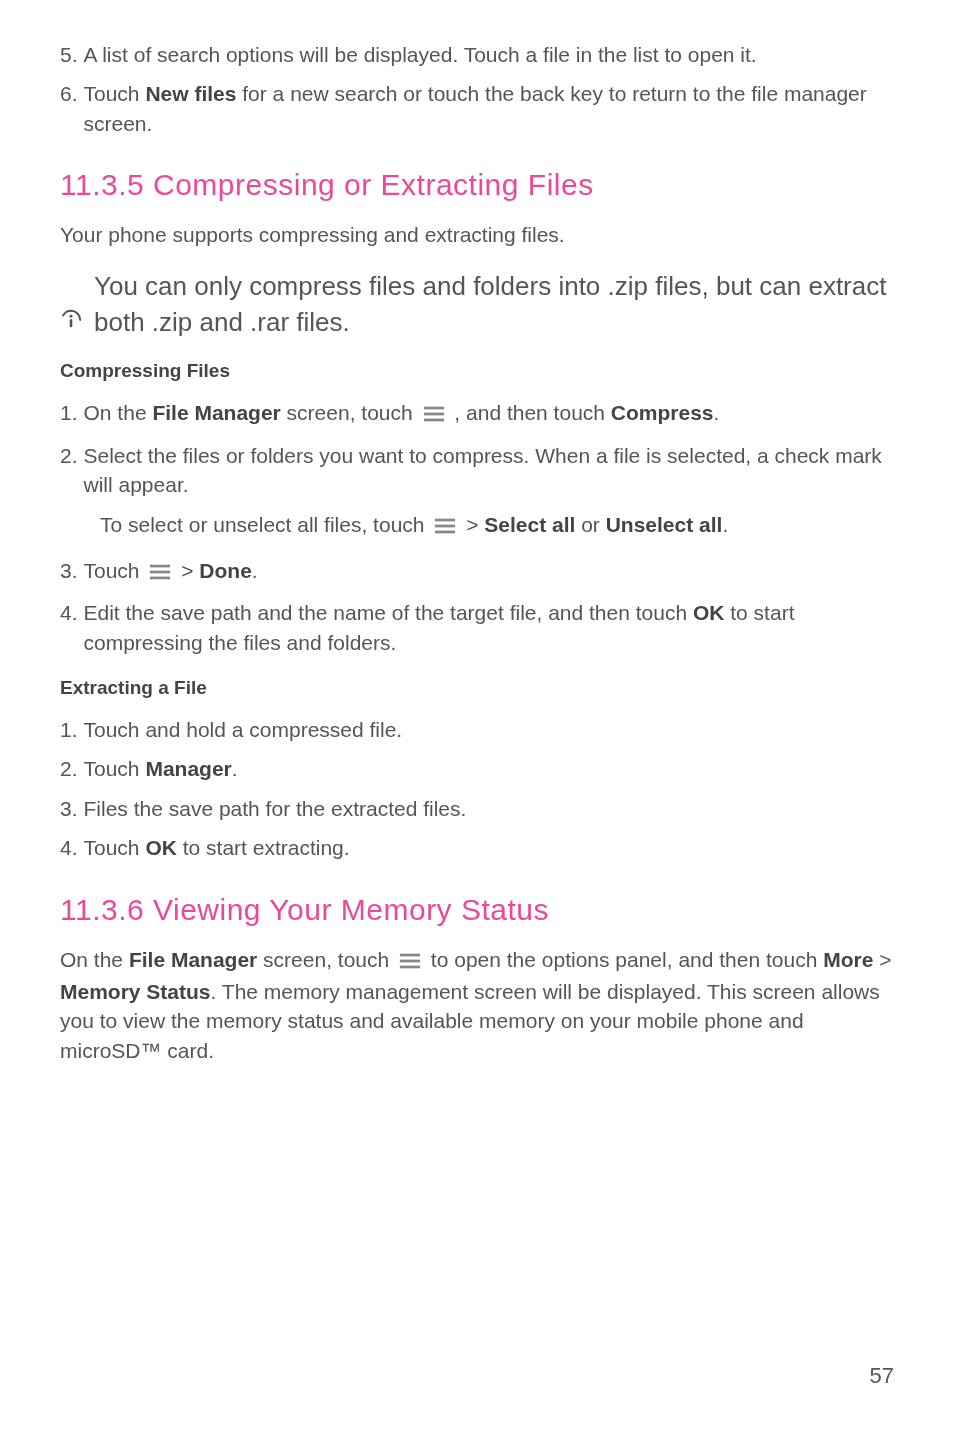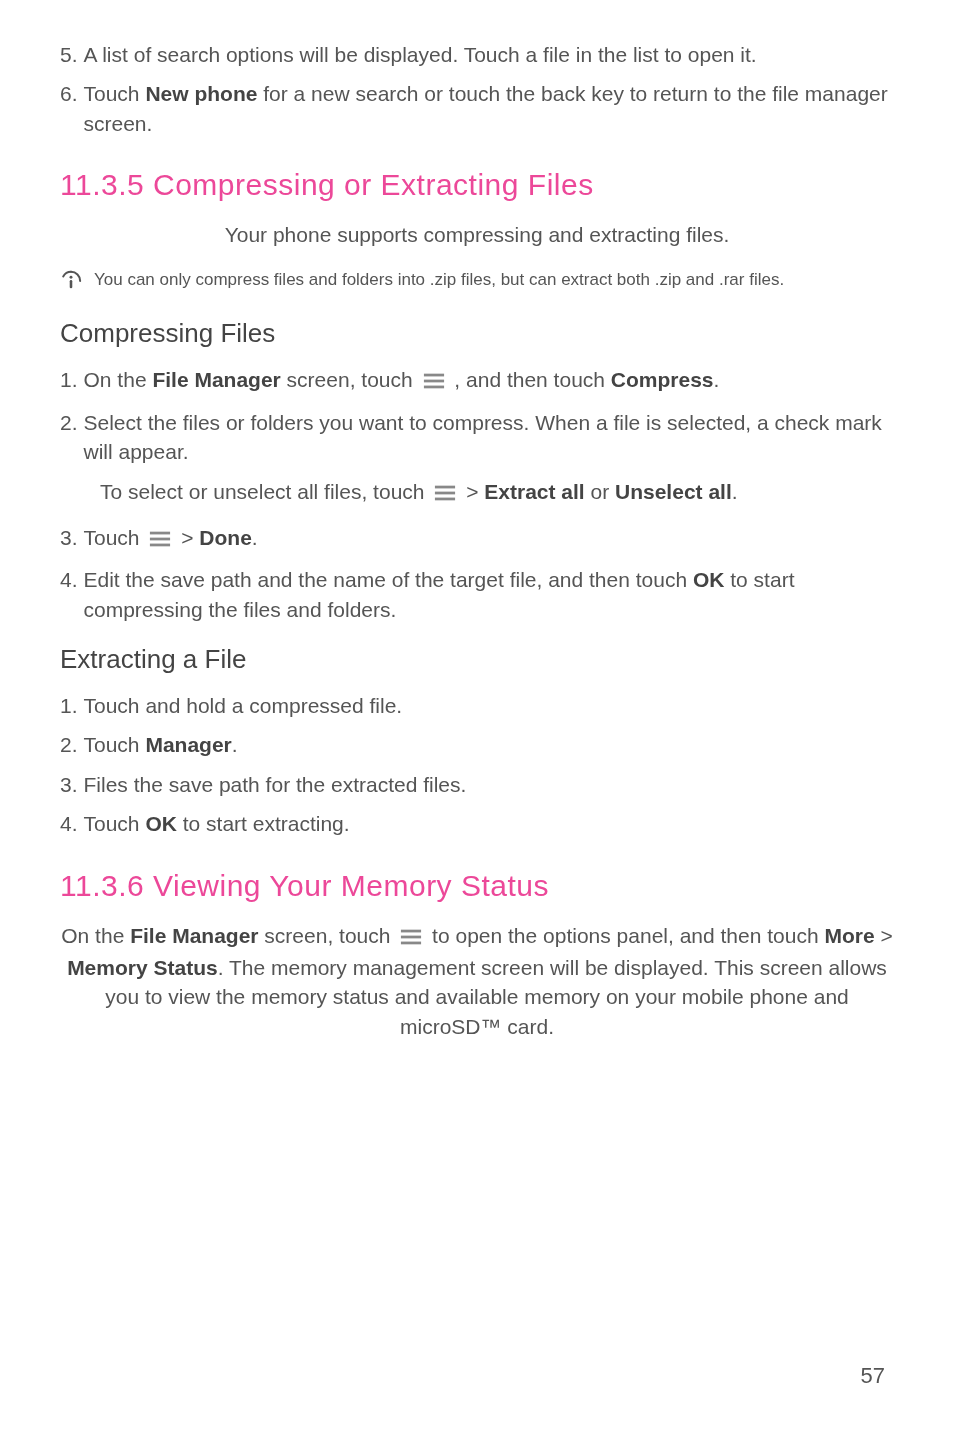--- a/index.html
+++ b/index.html
@@ -29,75 +29,74 @@
     color: #ec4899;
     font-weight: normal;
     margin-top: 30px;
     margin-bottom: 18px;
     letter-spacing: 0.5px;
   }
   .intro-para {
     font-size: 21px;
     line-height: 1.4;
     margin-bottom: 18px;
-    text-align: center;
   }
   .note-block {
     display: flex;
-    align-items: flex-start;
+    align-items: flex-end;
     margin-bottom: 20px;
-    font-size: 17px;
+    font-size: 26px;
     line-height: 1.4;
   }
   .note-icon {
     flex-shrink: 0;
     margin-right: 12px;
     margin-top: 2px;
   }
   .sub-heading {
-    font-size: 26px;
-    font-weight: normal;
+    font-size: 19px;
+    font-weight: bold;
     color: #444;
     margin-top: 20px;
     margin-bottom: 16px;
   }
   .inline-icon {
     display: inline-block;
     vertical-align: -3px;
     margin: 0 4px;
   }
   .nested-note {
     margin-left: 40px;
     font-size: 21px;
     line-height: 1.4;
     margin-bottom: 14px;
     margin-top: 4px;
   }
   .page-number {
     position: absolute;
     bottom: 40px;
-    right: 69px;
+    right: 60px;
     font-size: 22px;
     color: #555;
   }
   svg.menu-svg { width: 22px; height: 18px; }
   svg.alert-svg { width: 22px; height: 22px; }
 </style>
 </head>
 <body>
 
 <div class="list-item">
   <span class="list-num">5.</span>
   <span class="list-text">A list of search options will be displayed. Touch a file in the list to open it.</span>
 </div>
 
 <div class="list-item">
   <span class="list-num">6.</span>
   <span class="list-text">
-    <span>Touch </span><span class="bold">New phone</span><span> for a new search or touch the back key to return to the file manager screen.</span>
+    <span>Touch </span><span class="bold">New files</span><span> for a new search or touch the back key to return to the file manager screen.</span>
   </span>
 </div>
 
 <h2 class="section-heading">11.3.5   Compressing  or  Extracting  Files</h2>
 
 <p class="intro-para">Your phone supports compressing and extracting files.</p>
 
 <div class="note-block">
   <span class="note-icon">
     <svg class="alert-svg" viewBox="0 0 24 24">
@@ -126,21 +125,21 @@
 <div class="list-item">
   <span class="list-num">2.</span>
   <span class="list-text">Select the files or folders you want to compress. When a file is selected, a check mark will appear.</span>
 </div>
 
 <div class="nested-note">
   <span>To select or unselect all files, touch </span><span class="inline-icon"><svg class="menu-svg" viewBox="0 0 24 18">
         <rect x="1" y="1" width="22" height="3" fill="#888"></rect>
         <rect x="1" y="7.5" width="22" height="3" fill="#888"></rect>
         <rect x="1" y="14" width="22" height="3" fill="#888"></rect>
-      </svg></span><span>  &gt; </span><span class="bold">Extract all</span><span> or </span><span class="bold">Unselect all</span><span>.</span>
+      </svg></span><span>  &gt; </span><span class="bold">Select all</span><span> or </span><span class="bold">Unselect all</span><span>.</span>
 </div>
 
 <div class="list-item">
   <span class="list-num">3.</span>
   <span class="list-text">
     <span>Touch </span><span class="inline-icon"><svg class="menu-svg" viewBox="0 0 24 18">
           <rect x="1" y="1" width="22" height="3" fill="#888"></rect>
           <rect x="1" y="7.5" width="22" height="3" fill="#888"></rect>
           <rect x="1" y="14" width="22" height="3" fill="#888"></rect>
         </svg></span><span>  &gt; </span><span class="bold">Done</span><span>.</span>

